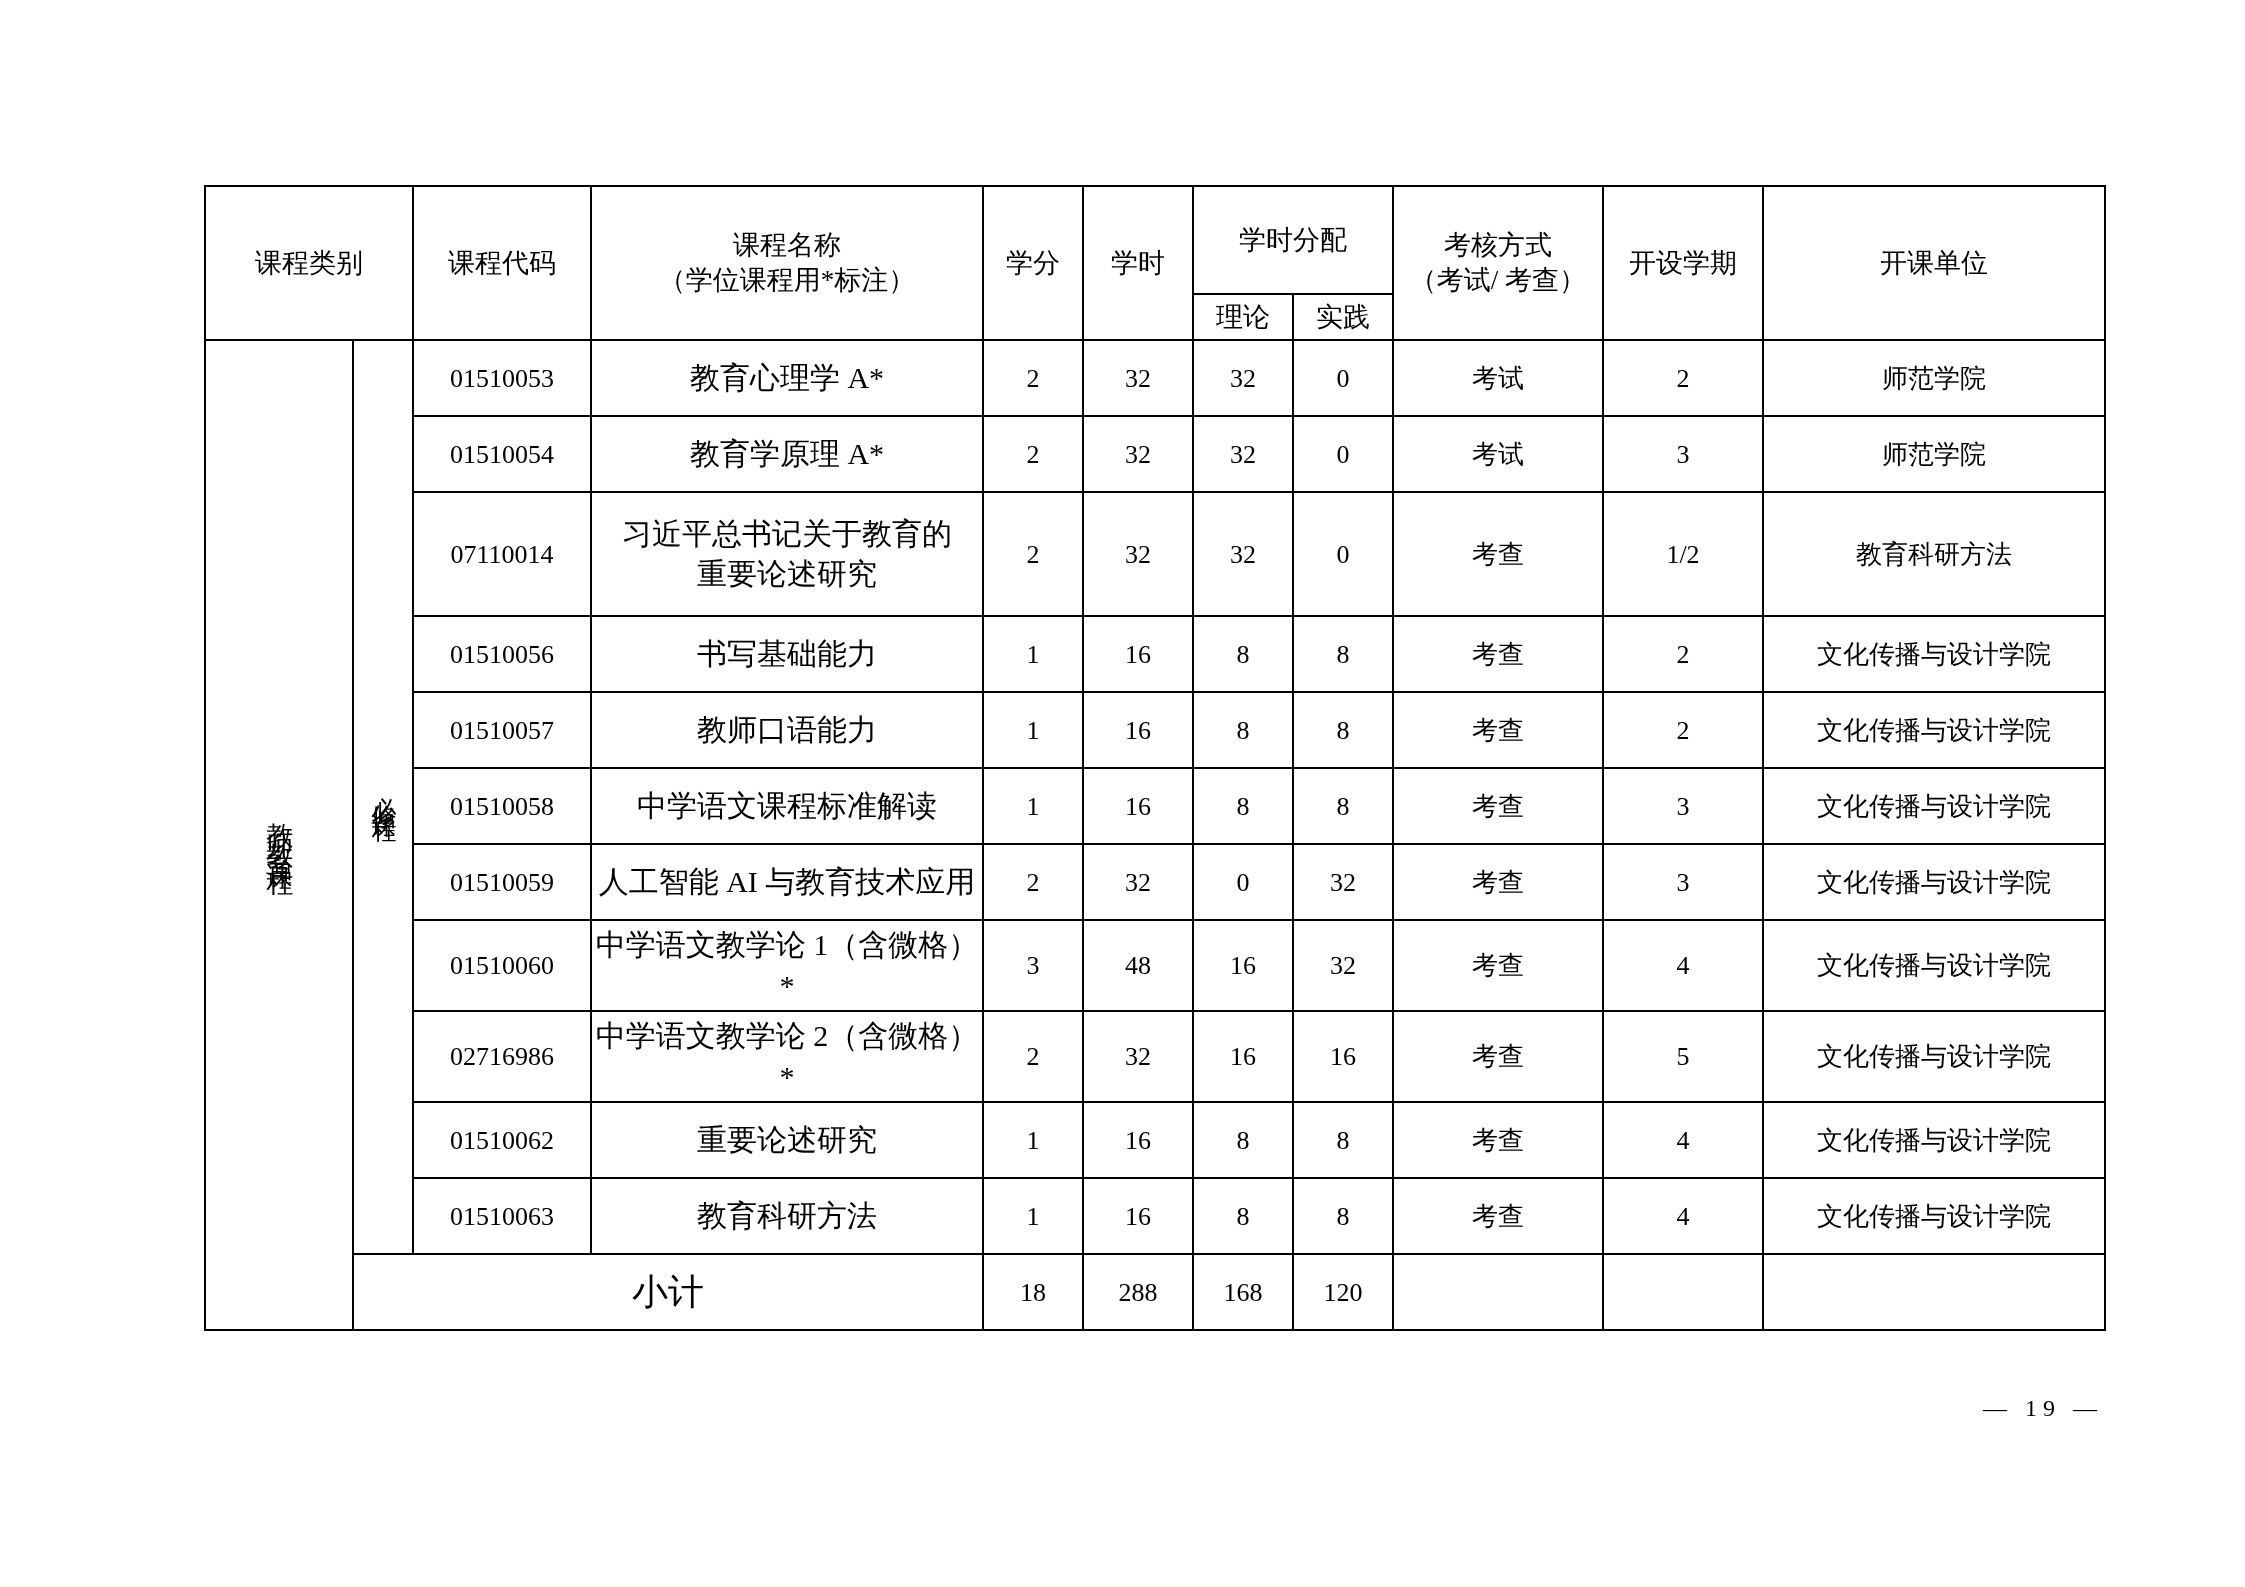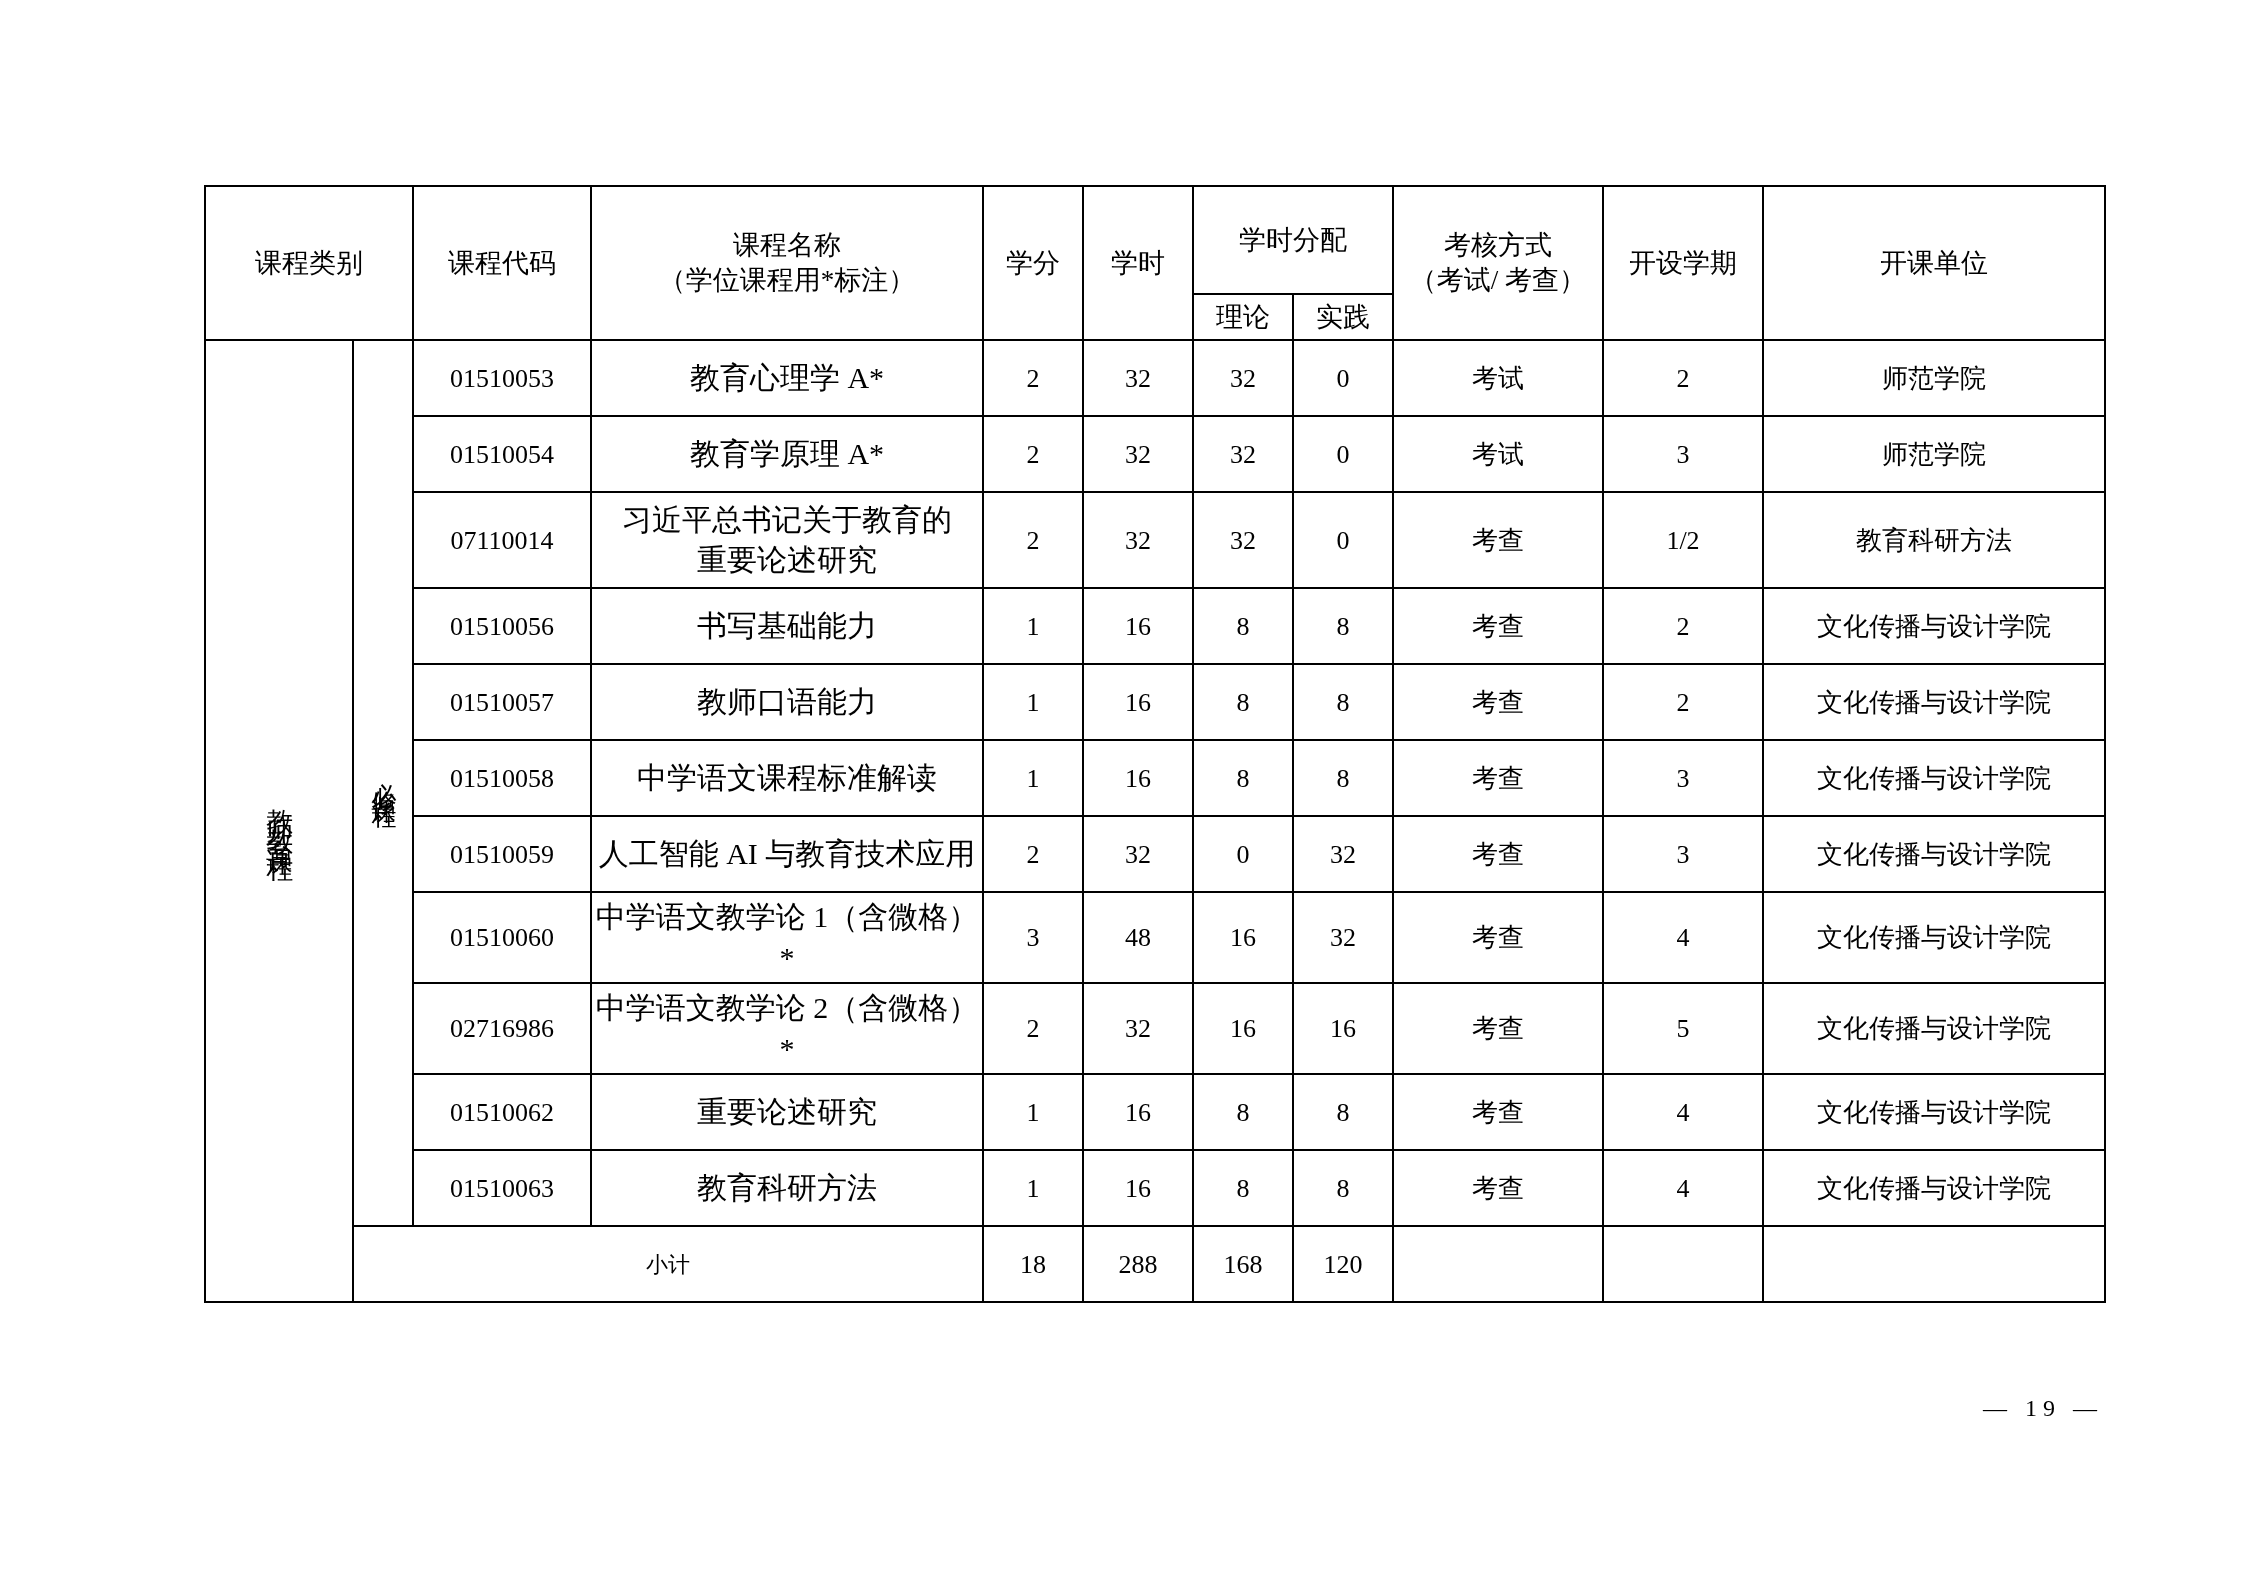--- a/index.html
+++ b/index.html
@@ -51,21 +51,21 @@
   col.c-credit { width: 100px; }
   col.c-hours  { width: 110px; }
   col.c-theory { width: 100px; }
   col.c-prac   { width: 100px; }
   col.c-exam   { width: 210px; }
   col.c-term   { width: 160px; }
   col.c-unit   { width: 342px; }
 
   .hdr-tall { height: 108px; }
   .row-h { height: 76px; }
-  .row-h2 { height: 96px; }
+  .row-h2 { height: 124px; }
 
   .vert {
     writing-mode: vertical-rl;
     text-orientation: upright;
     letter-spacing: 10px;
     line-height: 1.1;
     display: inline-block;
     font-size: 27px;
   }
   .vert-small {
@@ -78,21 +78,21 @@
   }
   .cell-cat, .cell-req {
     padding: 0;
   }
   .two-line {
     line-height: 1.3;
   }
   .bold { font-weight: bold; margin-left: 16px; }
   .name-cell { font-size: 30px; }
   .hdr-text { font-size: 27px; }
-  .subtotal-label { font-size: 22px; }
+  .subtotal-label { font-size: 36px; }
   .page-number {
     position: absolute;
     right: 150px;
     top: 1395px;
     font-size: 24px;
     letter-spacing: 6px;
     text-align: right;
   }
 </style>
 </head>

